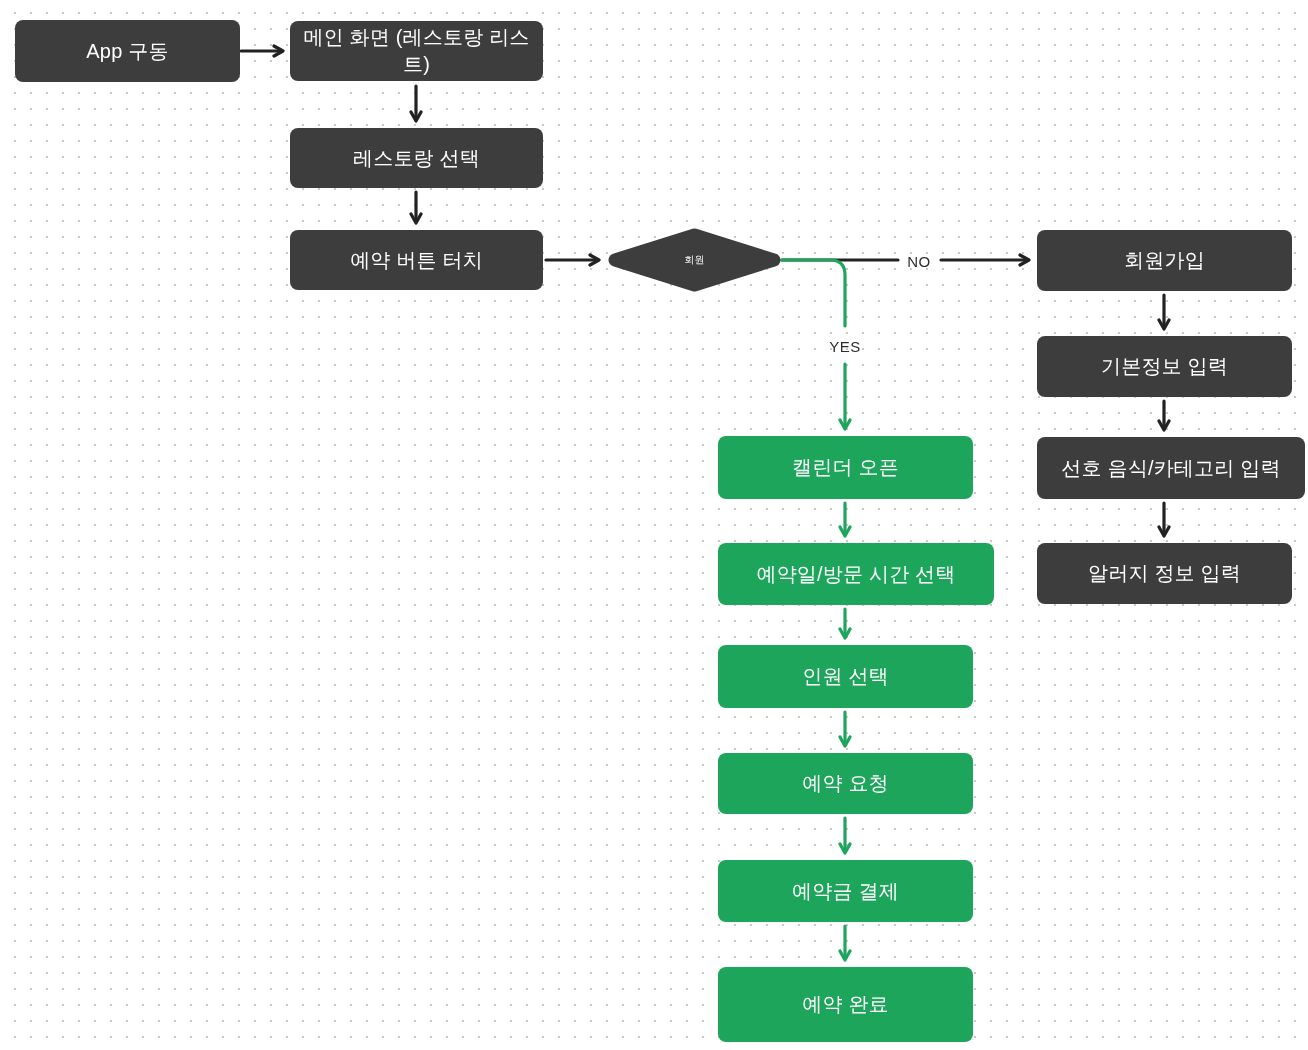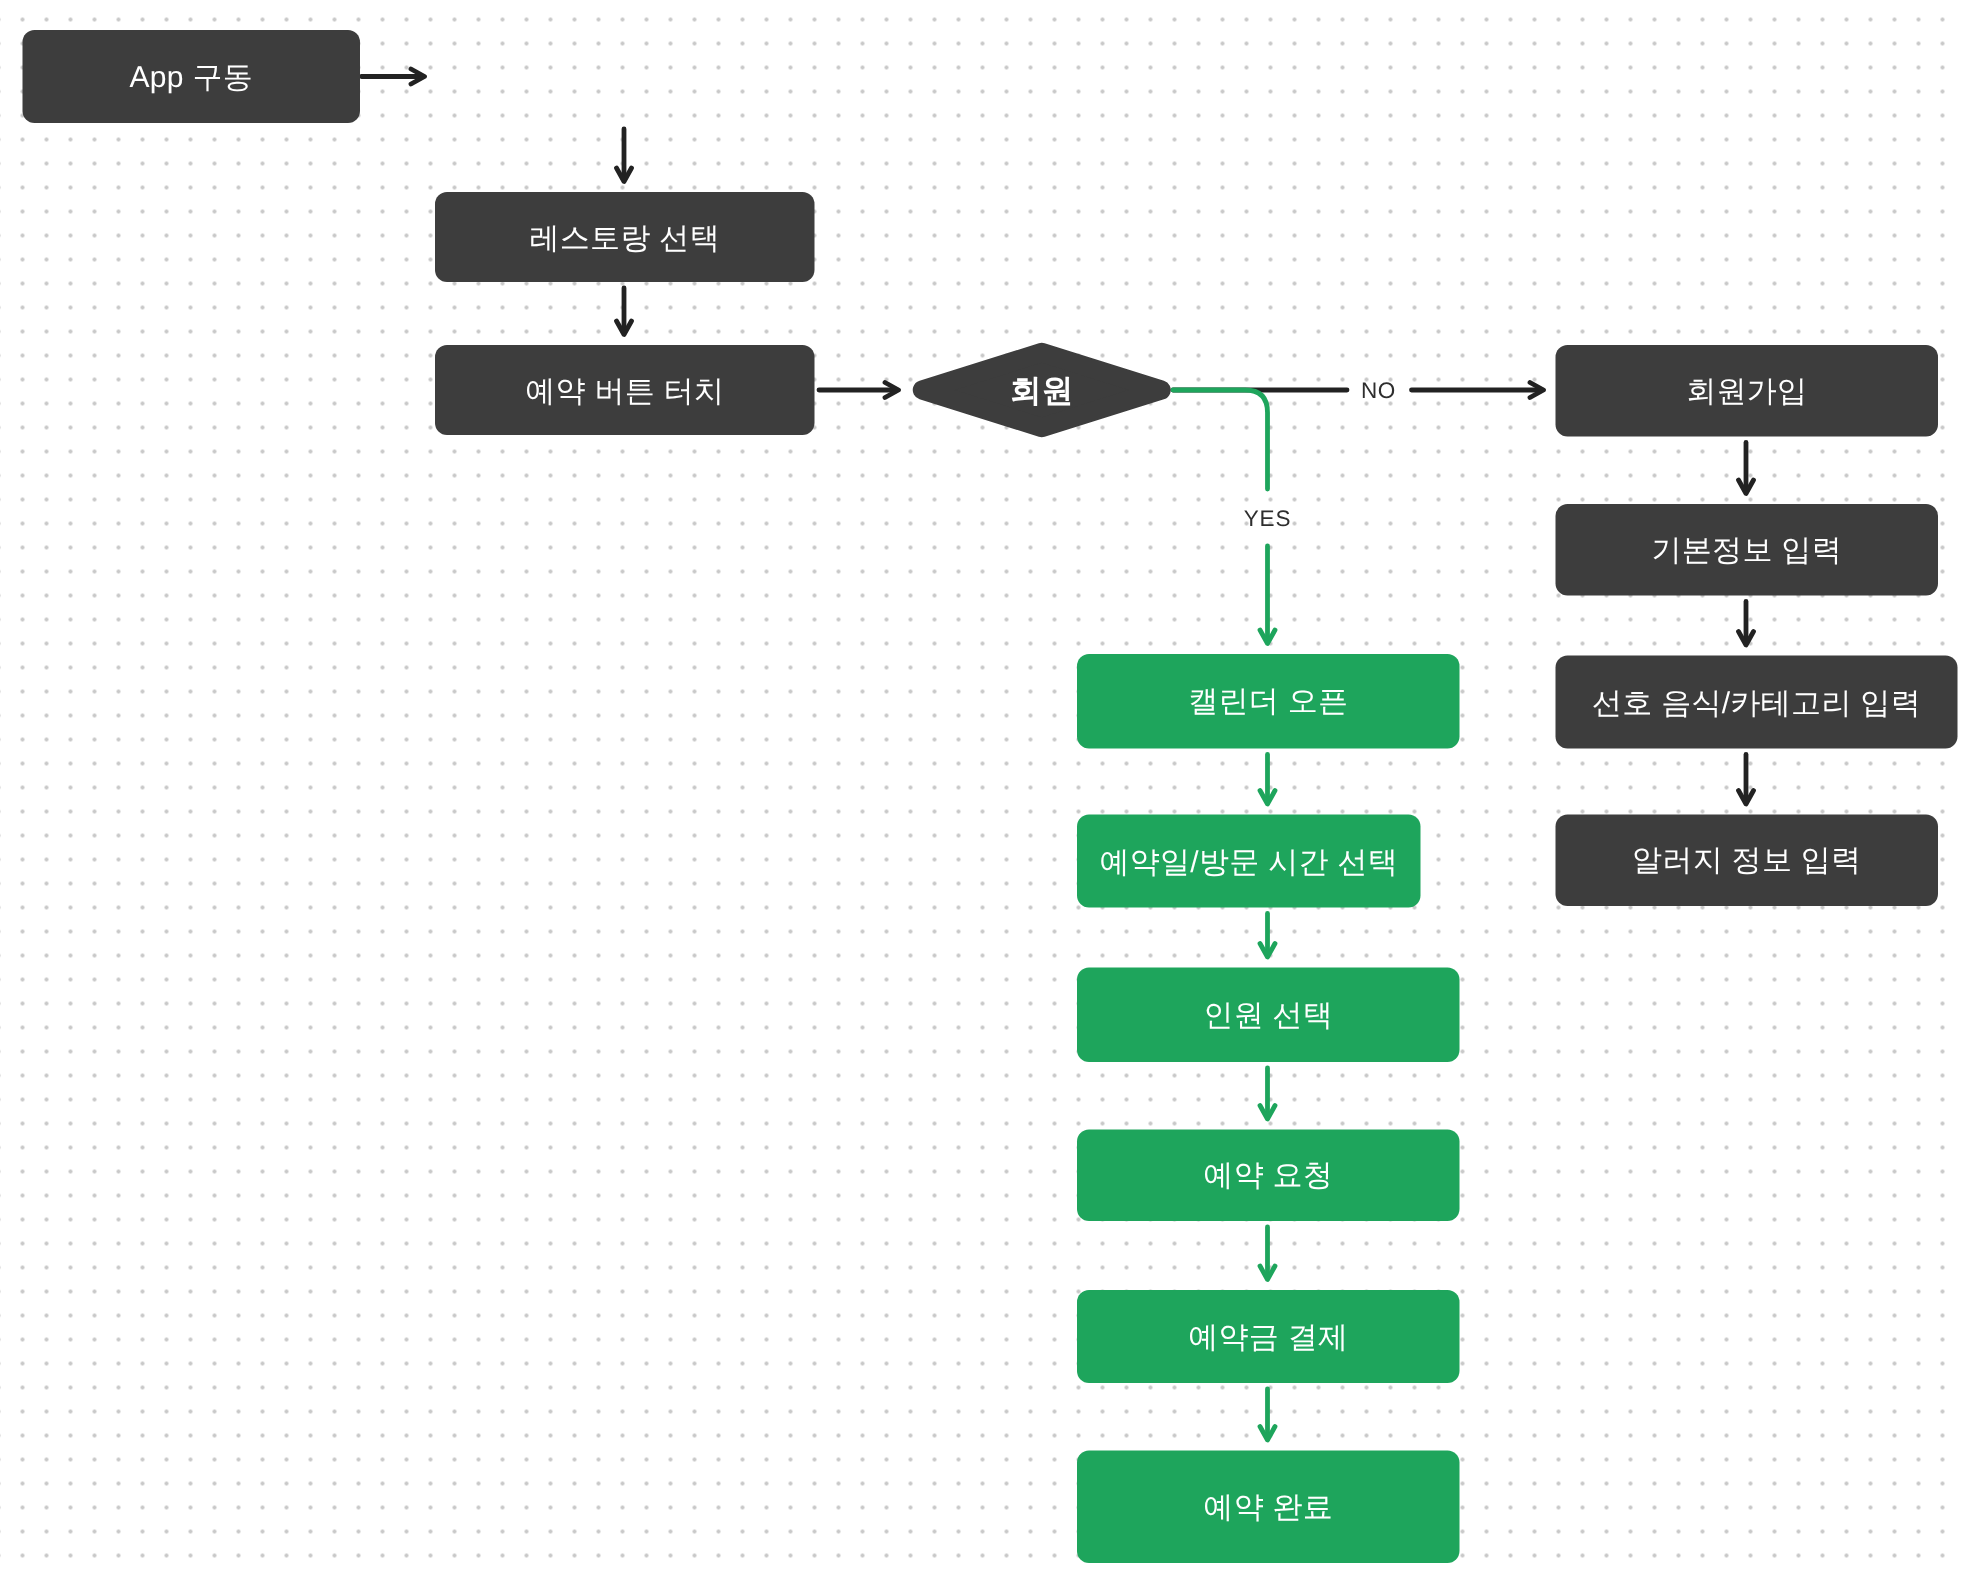--- a/index.html
+++ b/index.html
@@ -37,22 +37,22 @@
   .diamond {
     position: absolute;
     display: flex;
     align-items: center;
     justify-content: center;
   }
   .diamond svg { position: absolute; inset: 0; width: 100%; height: 100%; }
   .diamond .dlabel {
     position: relative;
     color: #ffffff;
-    font-size: 21px;
-    font-weight: 700;
+    font-size: 10px;
+    font-weight: 400;
     letter-spacing: 0.2px;
   }
   .edges {
     position: absolute;
     inset: 0;
     width: 1308px;
     height: 1050px;
     pointer-events: none;
   }
   .edge-label {
@@ -101,20 +101,23 @@
     </g>
   </svg>
 
   <div class="edge-label" style="left:919px; top:261px;">NO</div>
   <div class="edge-label" style="left:845px; top:346px;">YES</div>
 
   <div class="node dark" style="left:15px;  top:20px;  width:225px; height:62px;">
     <span>App 구동</span>
   </div>
 
+  <div class="node dark" style="left:290px; top:21px;  width:253px; height:60px;">
+    <span>메인 화면 (레스토랑 리스트)</span>
+  </div>
 
   <div class="node dark" style="left:290px; top:128px; width:253px; height:60px;">
     <span>레스토랑 선택</span>
   </div>
 
   <div class="node dark" style="left:290px; top:230px; width:253px; height:60px;">
     <span>예약 버튼 터치</span>
   </div>
 
   <div class="diamond" style="left:607px; top:228px; width:175px; height:64px;">
@@ -137,21 +140,21 @@
   </div>
 
   <div class="node dark" style="left:1037px; top:543px; width:255px; height:61px;">
     <span>알러지 정보 입력</span>
   </div>
 
   <div class="node green" style="left:718px; top:436px; width:255px; height:63px;">
     <span>캘린더 오픈</span>
   </div>
 
-  <div class="node green" style="left:718px; top:543px; width:229px; height:62px;">
+  <div class="node green" style="left:718px; top:543px; width:276px; height:62px;">
     <span>예약일/방문 시간 선택</span>
   </div>
 
   <div class="node green" style="left:718px; top:645px; width:255px; height:63px;">
     <span>인원 선택</span>
   </div>
 
   <div class="node green" style="left:718px; top:753px; width:255px; height:61px;">
     <span>예약 요청</span>
   </div>

